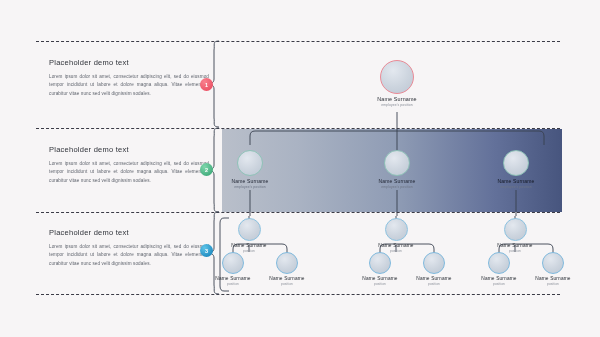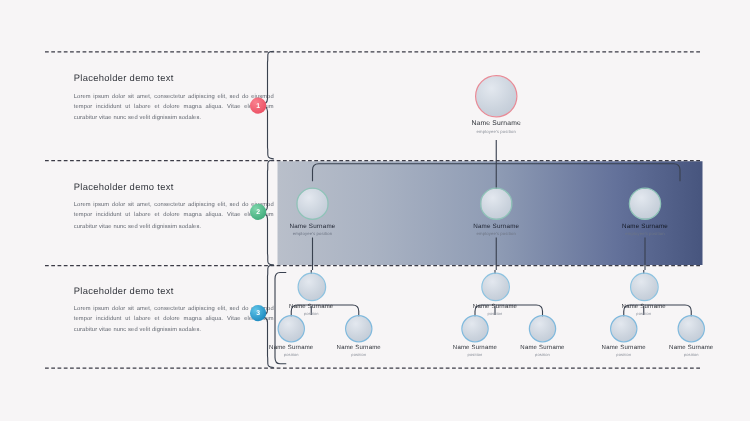--- a/index.html
+++ b/index.html
@@ -26,21 +26,21 @@
     left:36px; width:524px; height:0;
     border-top:1px dashed #3b3b46;
     z-index:6;
   }
   .sep.s1{top:41px;}
   .sep.s2{top:128px;}
   .sep.s3{top:212px;}
   .sep.s4{top:294px;}
 
   
-  .desc{position:absolute;left:59px;width:160px;z-index:5;}
+  .desc{position:absolute;left:49px;width:160px;z-index:5;}
   .desc .dtitle{
     font-size:7.5px;color:#30333a;letter-spacing:.25px;
     margin:0 0 6px 0;font-weight:400;
   }
   .desc .dbody{
     font-size:4.6px;line-height:1.85;color:#60656e;
     margin:0;text-align:justify;letter-spacing:.1px;
   }
   .desc.d1{top:58px;}
   .desc.d2{top:145px;}

